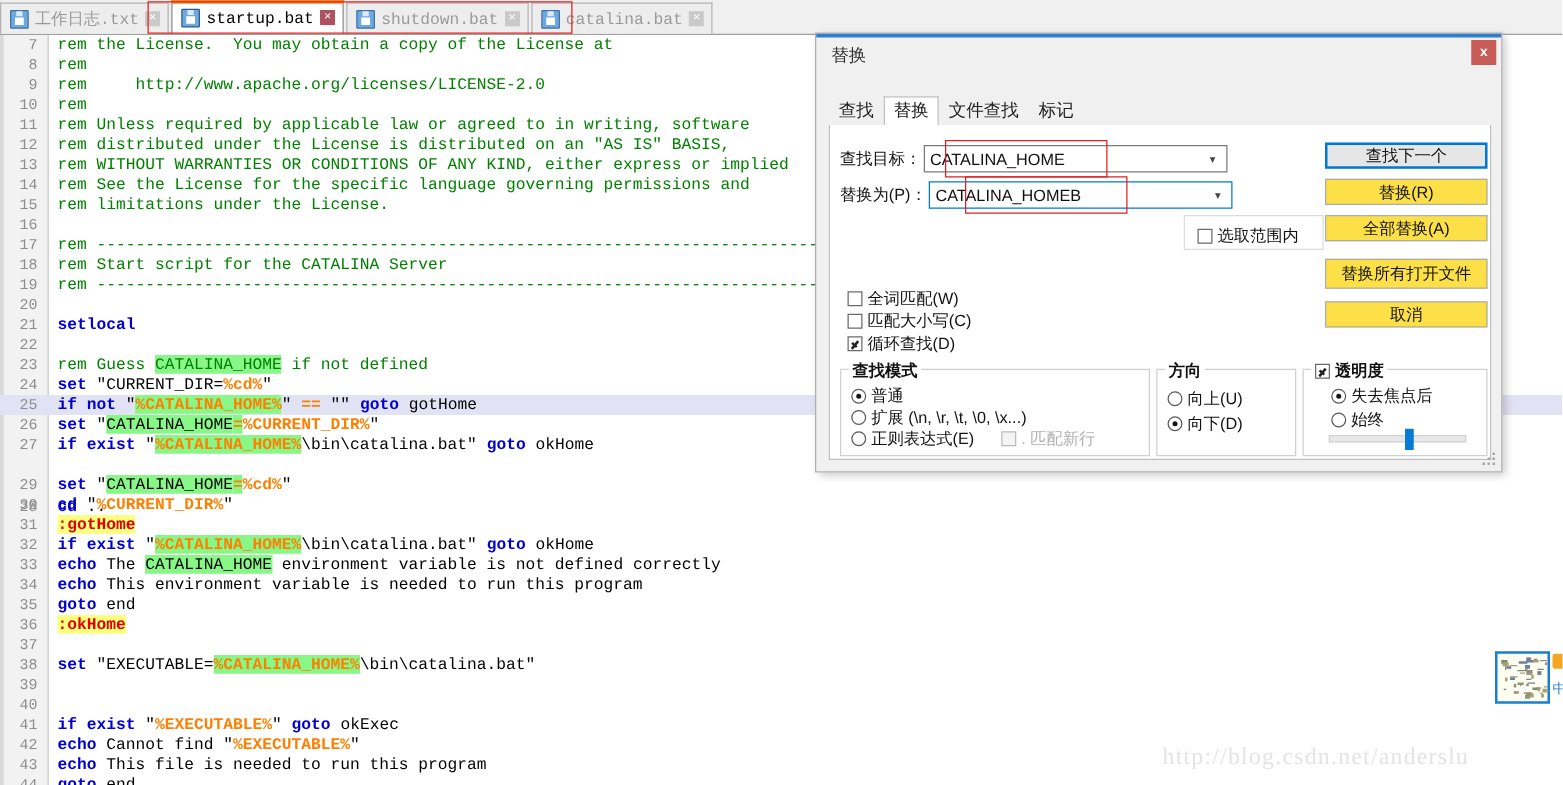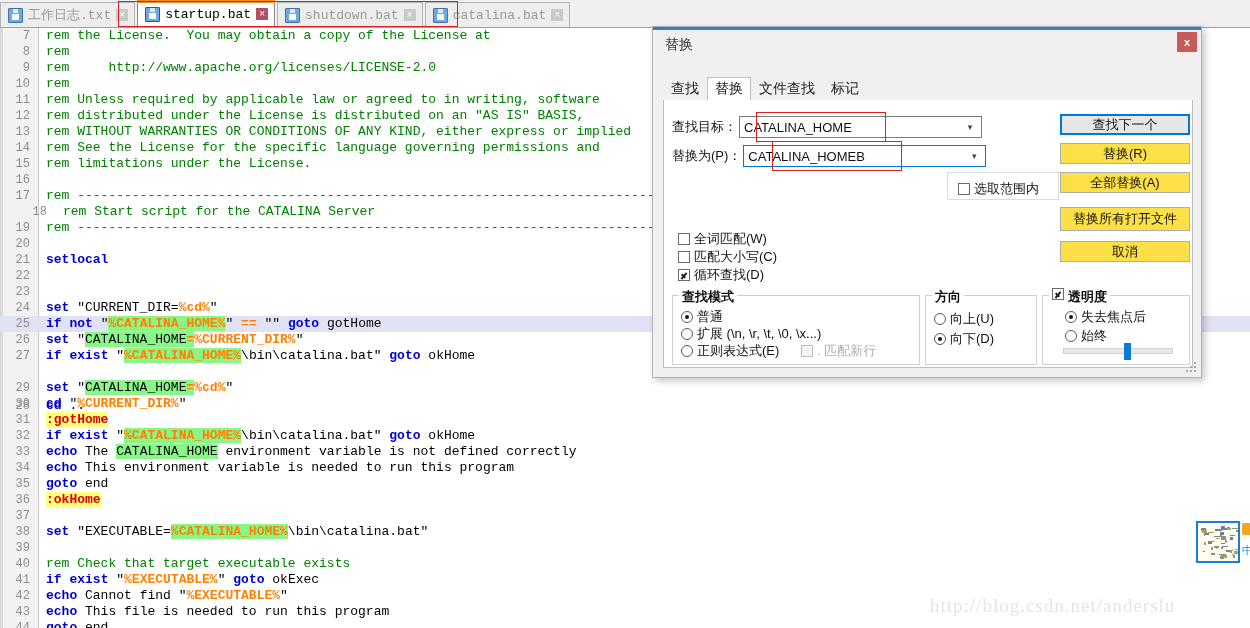--- a/index.html
+++ b/index.html
@@ -206,21 +206,21 @@
     border-radius:50%;background:#151515;
   }
 
   .group{
     position:absolute;border:1px solid #d0d0d0;box-sizing:border-box;
   }
   .group-title{
     position:absolute;top:-8px;left:6px;background:#fff;padding:0 3px;
     font-size:13px;color:#111;white-space:nowrap;font-weight:bold;
   }
-  .group-title.withck{display:flex;align-items:flex-start;gap:4px;}
+  .group-title.withck{display:flex;align-items:center;gap:4px;}
 
   .panel{
     position:absolute;border:1px solid #dcdcdc;box-sizing:border-box;
     background:#fff;
   }
 
   #slider{
     position:absolute;height:6px;background:#e8e8e8;border:1px solid #d2d2d2;
     box-sizing:border-box;
   }
@@ -266,43 +266,43 @@
       <div class="code-line" style="top: 16px; position: absolute; left: 0px; width: 1250px;"><span class="ln">8</span><span class="code"><span class="cm">rem</span></span></div>
       <div class="code-line" style="top: 32px; position: absolute; left: 0px; width: 1250px;"><span class="ln">9</span><span class="code"><span class="cm">rem     http://www.apache.org/licenses/LICENSE-2.0</span></span></div>
       <div class="code-line" style="top: 48px; position: absolute; left: 0px; width: 1250px;"><span class="ln">10</span><span class="code"><span class="cm">rem</span></span></div>
       <div class="code-line" style="top: 64px; position: absolute; left: 0px; width: 1250px;"><span class="ln">11</span><span class="code"><span class="cm">rem Unless required by applicable law or agreed to in writing, software</span></span></div>
       <div class="code-line" style="top: 80px; position: absolute; left: 0px; width: 1250px;"><span class="ln">12</span><span class="code"><span class="cm">rem distributed under the License is distributed on an "AS IS" BASIS,</span></span></div>
       <div class="code-line" style="top: 96px; position: absolute; left: 0px; width: 1250px;"><span class="ln">13</span><span class="code"><span class="cm">rem WITHOUT WARRANTIES OR CONDITIONS OF ANY KIND, either express or implied</span></span></div>
       <div class="code-line" style="top: 112px; position: absolute; left: 0px; width: 1250px;"><span class="ln">14</span><span class="code"><span class="cm">rem See the License for the specific language governing permissions and</span></span></div>
       <div class="code-line" style="top: 128px; position: absolute; left: 0px; width: 1250px;"><span class="ln">15</span><span class="code"><span class="cm">rem limitations under the License.</span></span></div>
       <div class="code-line" style="top: 144px; position: absolute; left: 0px; width: 1250px;"><span class="ln">16</span><span class="code"></span></div>
       <div class="code-line" style="top: 160px; position: absolute; left: 0px; width: 1250px;"><span class="ln">17</span><span class="code"><span class="cm">rem ---------------------------------------------------------------------------</span></span></div>
-      <div class="code-line" style="top: 176px; position: absolute; left: 17px; width: 1204px;"><span class="ln">18</span><span class="code"><span class="cm">rem Start script for the CATALINA Server</span></span></div>
+      <div class="code-line" style="top: 176px; position: absolute; left: 0px; width: 1204px;"><span class="ln">18</span><span class="code"><span class="cm">rem Start script for the CATALINA Server</span></span></div>
       <div class="code-line" style="top: 192px; position: absolute; left: 0px; width: 1250px;"><span class="ln">19</span><span class="code"><span class="cm">rem ---------------------------------------------------------------------------</span></span></div>
       <div class="code-line" style="top: 208px; position: absolute; left: 0px; width: 1250px;"><span class="ln">20</span><span class="code"></span></div>
       <div class="code-line" style="top: 224px; position: absolute; left: 0px; width: 1250px;"><span class="ln">21</span><span class="code"><span class="kw">setlocal</span></span></div>
       <div class="code-line" style="top: 240px; position: absolute; left: 0px; width: 1250px;"><span class="ln">22</span><span class="code"></span></div>
-      <div class="code-line" style="top: 256px; position: absolute; left: 0px; width: 1250px;"><span class="ln">23</span></div>
+      <div class="code-line" style="top: 256px; position: absolute; left: 0px; width: 1250px;"><span class="ln">23</span><span class="code"><span class="cm">rem Guess </span><span class="cm hit">CATALINA_HOME</span><span class="cm"> if not defined</span></span></div>
       <div class="code-line" style="top: 272px; position: absolute; left: 0px; width: 1250px;"><span class="ln">24</span><span class="code"><span class="kw">set</span><span class="plain"> "CURRENT_DIR=</span><span class="var">%cd%</span><span class="plain">"</span></span></div>
       <div class="code-line cur-line" style="top: 288px; position: absolute; left: 0px; width: 1250px;"><span class="ln">25</span><span class="code"><span class="kw">if</span><span class="plain"> </span><span class="kw">not</span><span class="plain"> "</span><span class="var hit">%CATALINA_HOME%</span><span class="plain">" </span><span class="var">==</span><span class="plain"> "" </span><span class="kw">goto</span><span class="plain"> gotHome</span></span></div>
       <div class="code-line" style="top: 304px; position: absolute; left: 0px; width: 1250px;"><span class="ln">26</span><span class="code"><span class="kw">set</span><span class="plain"> "</span><span class="plain hit">CATALINA_HOME</span><span class="var hit">=</span><span class="var">%CURRENT_DIR%</span><span class="plain">"</span></span></div>
       <div class="code-line" style="top: 320px; position: absolute; left: 0px; width: 1250px;"><span class="ln">27</span><span class="code"><span class="kw">if</span><span class="plain"> </span><span class="kw">exist</span><span class="plain"> "</span><span class="var hit">%CATALINA_HOME%</span><span class="plain">\bin\catalina.bat" </span><span class="kw">goto</span><span class="plain"> okHome</span></span></div>
       <div class="code-line" style="top: 336px; position: absolute; left: 0px; width: 1250px; margin-top: 34px;"><span class="ln">28</span><span class="code"><span class="kw">cd</span><span class="plain"> ..</span></span></div>
       <div class="code-line" style="top: 352px; position: absolute; left: 0px; width: 1250px;"><span class="ln">29</span><span class="code"><span class="kw">set</span><span class="plain"> "</span><span class="plain hit">CATALINA_HOME</span><span class="var hit">=</span><span class="var">%cd%</span><span class="plain">"</span></span></div>
       <div class="code-line" style="top: 368px; position: absolute; left: 0px; width: 1250px;"><span class="ln">30</span><span class="code"><span class="kw">cd</span><span class="plain"> "</span><span class="var">%CURRENT_DIR%</span><span class="plain">"</span></span></div>
       <div class="code-line" style="top: 384px; position: absolute; left: 0px; width: 1250px;"><span class="ln">31</span><span class="code"><span class="lbl">:gotHome</span></span></div>
       <div class="code-line" style="top: 400px; position: absolute; left: 0px; width: 1250px;"><span class="ln">32</span><span class="code"><span class="kw">if</span><span class="plain"> </span><span class="kw">exist</span><span class="plain"> "</span><span class="var hit">%CATALINA_HOME%</span><span class="plain">\bin\catalina.bat" </span><span class="kw">goto</span><span class="plain"> okHome</span></span></div>
       <div class="code-line" style="top: 416px; position: absolute; left: 0px; width: 1250px;"><span class="ln">33</span><span class="code"><span class="kw">echo</span><span class="plain"> The </span><span class="plain hit">CATALINA_HOME</span><span class="plain"> environment variable is not defined correctly</span></span></div>
       <div class="code-line" style="top: 432px; position: absolute; left: 0px; width: 1250px;"><span class="ln">34</span><span class="code"><span class="kw">echo</span><span class="plain"> This environment variable is needed to run this program</span></span></div>
       <div class="code-line" style="top: 448px; position: absolute; left: 0px; width: 1250px;"><span class="ln">35</span><span class="code"><span class="kw">goto</span><span class="plain"> end</span></span></div>
       <div class="code-line" style="top: 464px; position: absolute; left: 0px; width: 1250px;"><span class="ln">36</span><span class="code"><span class="lbl">:okHome</span></span></div>
       <div class="code-line" style="top: 480px; position: absolute; left: 0px; width: 1250px;"><span class="ln">37</span><span class="code"></span></div>
       <div class="code-line" style="top: 496px; position: absolute; left: 0px; width: 1250px;"><span class="ln">38</span><span class="code"><span class="kw">set</span><span class="plain"> "EXECUTABLE=</span><span class="var hit">%CATALINA_HOME%</span><span class="plain">\bin\catalina.bat"</span></span></div>
       <div class="code-line" style="top: 512px; position: absolute; left: 0px; width: 1250px;"><span class="ln">39</span><span class="code"></span></div>
-      <div class="code-line" style="top: 528px; position: absolute; left: 0px; width: 1250px;"><span class="ln">40</span><span class="code"><span class="cm">rem Check that target executable exists</span></span></div>
+      <div class="code-line" style="top: 528px; position: absolute; left: 0px; width: 1250px;"><span class="ln">40</span></div>
       <div class="code-line" style="top: 544px; position: absolute; left: 0px; width: 1250px;"><span class="ln">41</span><span class="code"><span class="kw">if</span><span class="plain"> </span><span class="kw">exist</span><span class="plain"> "</span><span class="var">%EXECUTABLE%</span><span class="plain">" </span><span class="kw">goto</span><span class="plain"> okExec</span></span></div>
       <div class="code-line" style="top: 560px; position: absolute; left: 0px; width: 1250px;"><span class="ln">42</span><span class="code"><span class="kw">echo</span><span class="plain"> Cannot find "</span><span class="var">%EXECUTABLE%</span><span class="plain">"</span></span></div>
       <div class="code-line" style="top: 576px; position: absolute; left: 0px; width: 1250px; text-decoration: underline;"><span class="ln">43</span><span class="code"><span class="kw">echo</span><span class="plain"> This file is needed to run this program</span></span></div>
       <div class="code-line" style="top: 592px; position: absolute; left: 0px; width: 1250px;"><span class="ln">44</span><span class="code"><span class="kw">goto</span><span class="plain"> end</span></span></div>
     </div>
 </div>
 
 <div id="watermark">http://blog.csdn.net/anderslu</div>
 
 <div id="sidewidget">

